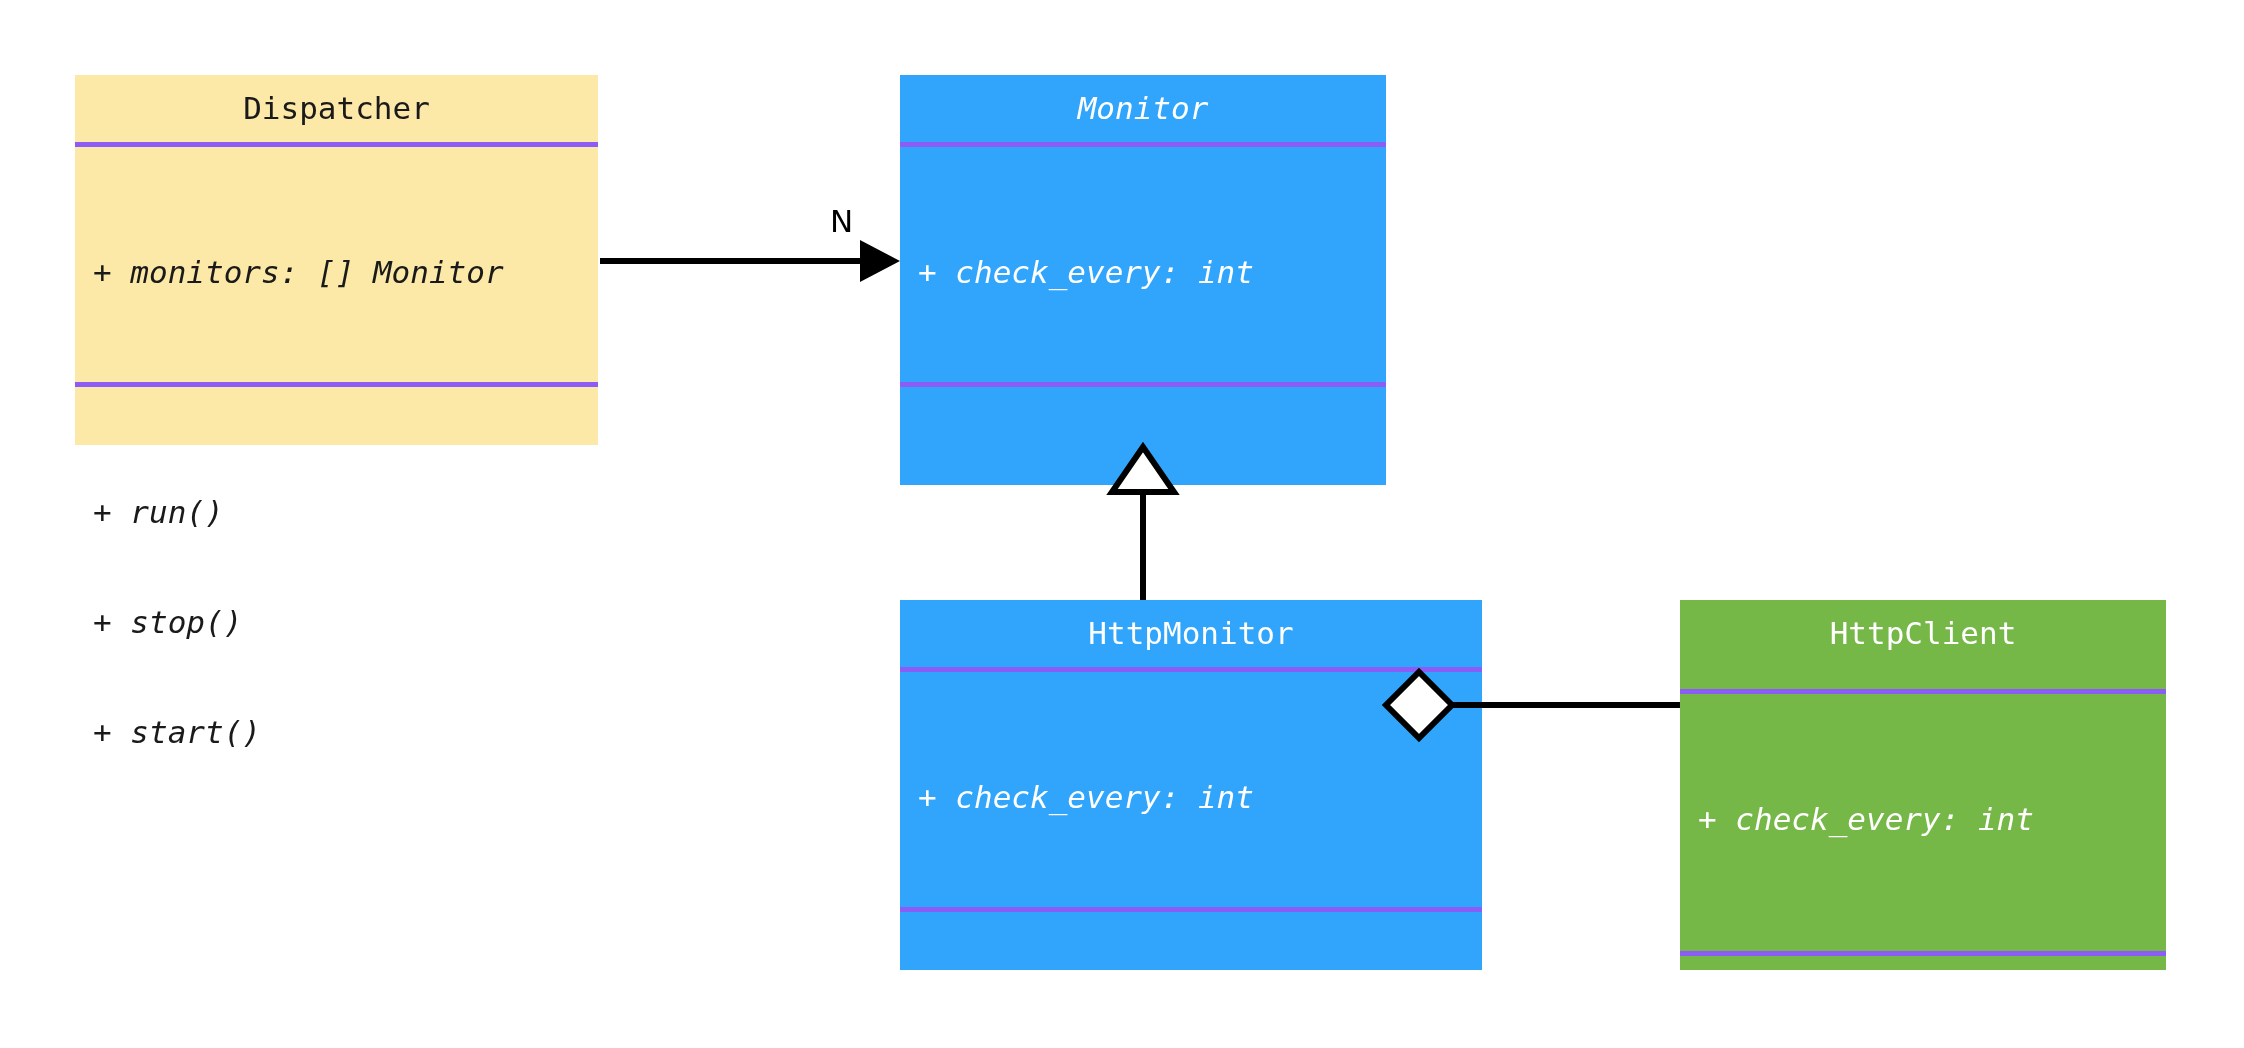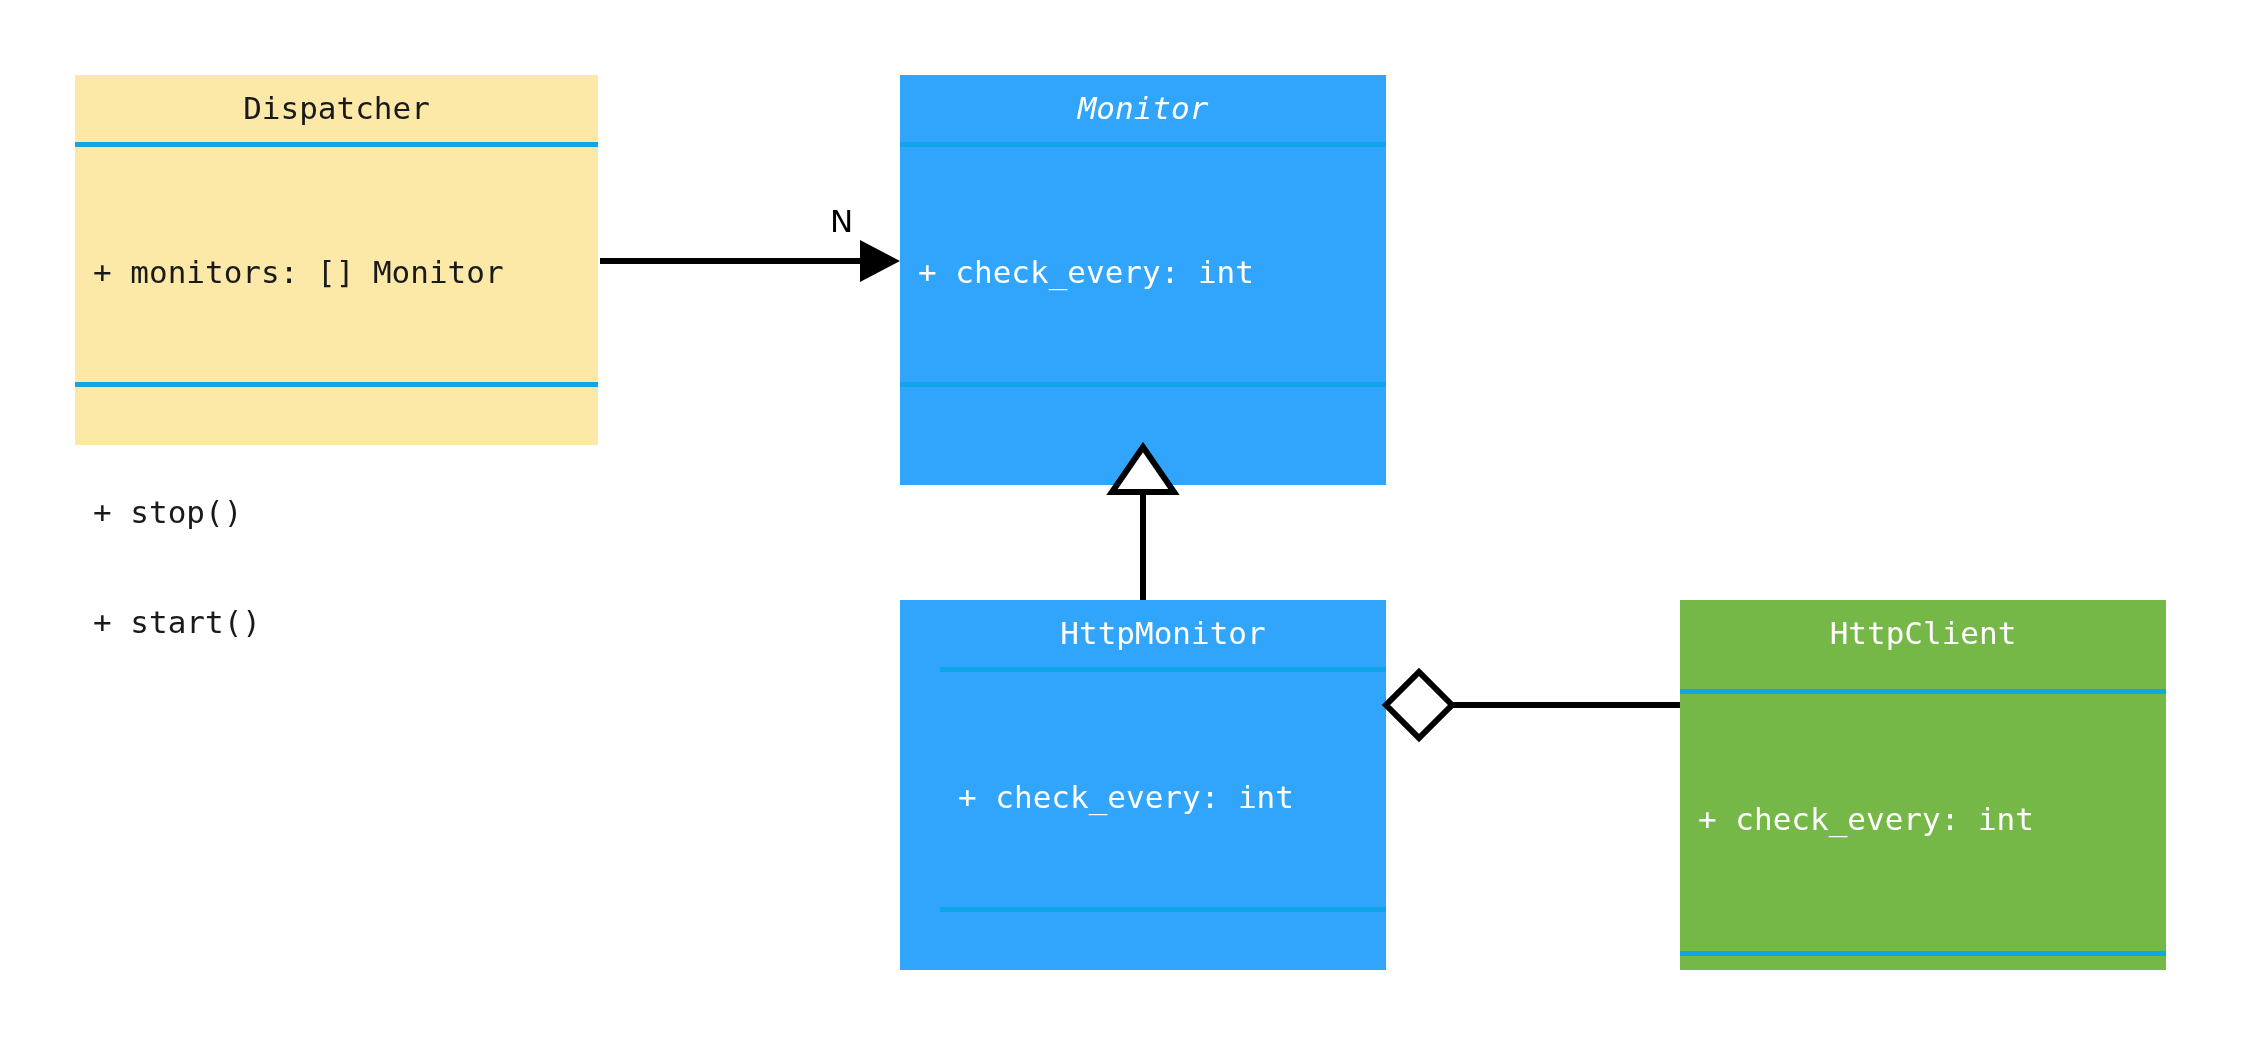--- a/index.html
+++ b/index.html
@@ -22,21 +22,22 @@
     box-sizing: border-box;
     display: flex;
     flex-direction: column;
   }
   .uml-class .compartment {
     box-sizing: border-box;
     position: relative;
   }
   
   .uml-class .compartment + .compartment {
-    border-top: 5px solid #0ea5e9;
+    border-top: 5px solid #8b5cf6;
+    font-style: italic;
   }
 
   .class-title {
     text-align: center;
     font-size: 31px;
     line-height: 1;
     padding-top: 18px;
     padding-bottom: 18px;
     white-space: pre;
   }
@@ -80,38 +81,39 @@
 <div id="canvas">
 
   <div class="uml-class theme-yellow" style="left:75px; top:75px; width:523px; height:370px;">
     <div class="compartment">
       <div class="class-title">Dispatcher</div>
     </div>
     <div class="compartment member-list" style="flex:0 0 118px;">
       <span class="member">+ monitors: [] Monitor</span>
     </div>
     <div class="compartment member-list" style="flex:1 1 auto;">
+      <span class="member">+ run()</span>
       <span class="member">+ stop()</span>
       <span class="member">+ start()</span>
     </div>
   </div>
 
   <div class="uml-class theme-blue" style="left:900px; top:75px; width:486px; height:410px;">
     <div class="compartment">
       <div class="class-title abstract">Monitor</div>
     </div>
     <div class="compartment member-list" style="flex:1 1 0;">
       <span class="member">+ check_every: int</span>
     </div>
     <div class="compartment member-list" style="flex:1 1 0;">
       <span class="member">+ check()</span>
     </div>
   </div>
 
-  <div class="uml-class theme-blue" style="left:900px; top:600px; width:486px; height:370px;padding-left:40px;">
+  <div class="uml-class theme-blue" style="left:900px; top:600px; width:582px; height:370px;">
     <div class="compartment">
       <div class="class-title">HttpMonitor</div>
     </div>
     <div class="compartment member-list" style="flex:1 1 0;">
       <span class="member">+ check_every: int</span>
     </div>
     <div class="compartment member-list" style="flex:1 1 0;">
       <span class="member">+ check()</span>
     </div>
   </div>

